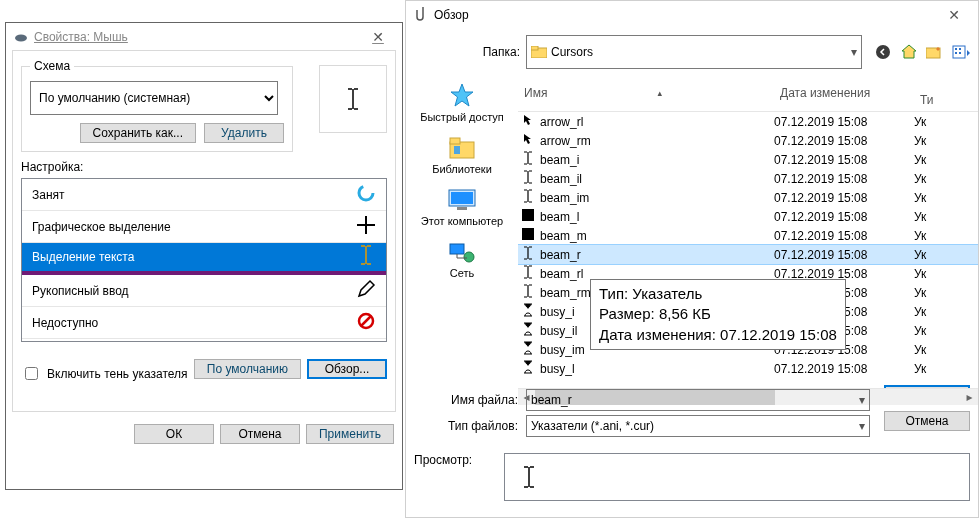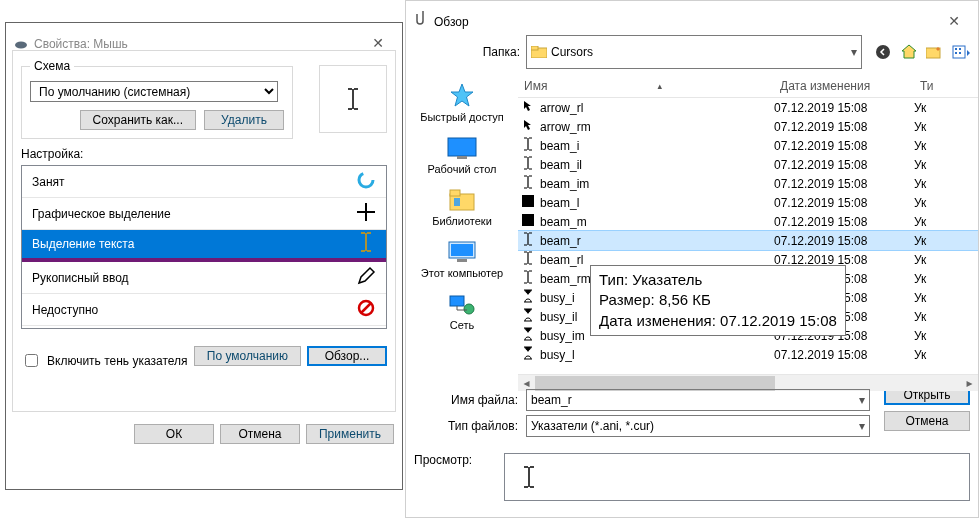--- a/index.html
+++ b/index.html
@@ -19,24 +19,24 @@
   border: 1px solid #646464;
 }
 
 .props {
   left: 5px; top: 22px;
   width: 398px; height: 468px;
 }
 .titlebar {
   height: 28px;
   display: flex;
-  align-items: flex-end;
+  align-items: center;
   padding: 0 4px 0 8px;
 }
-.props .titlebar { color: #888; }
+.props .titlebar { color: #888; text-decoration: underline; }
 .titlebar .t-icon { width: 14px; margin-right: 6px; }
 .titlebar .title { flex: 1; }
 .closebtn {
   width: 40px; text-align: center;
   font-size: 14px; color: #555;
 }
 
 .tabs {
   display: flex; flex-wrap: wrap;
   padding: 0 6px;
@@ -62,21 +62,21 @@
 fieldset {
   border: 1px solid #d9d9d9;
   margin: 0 0 8px 0;
   padding: 8px;
 }
 legend { font-size: 12px; padding: 0 4px; }
 select, input[type=text] {
   font: inherit;
   border: 1px solid #7a7a7a;
   background: #fff;
-  height: 21px;
+  height: 34px;
   padding: 0 18px 0 4px;
 }
 .btn {
   border: 1px solid #adadad;
   background: #e1e1e1;
   padding: 2px 12px;
   font: inherit;
   min-width: 80px;
   text-align: center;
 }
@@ -141,21 +141,21 @@
   position: relative;
 }
 .fl-header {
   display: flex;
   border-bottom: 1px solid #e6e6e6;
   color: #555;
 }
 .fl-col { padding: 4px 6px; display: flex; align-items: center; gap: 4px; }
 .fl-col.name { width: 256px; }
 .fl-col.date { width: 140px; }
-.fl-col.type { flex: 1; }
+.fl-col.type { flex: 1; margin-top: 14px; }
 .fl-rows { overflow: hidden; height: 276px; position: relative; }
 .fr {
   display: flex; height: 19px; align-items: center;
 }
 .fr .c-ic { width: 20px; text-align: center; }
 .fr .c-name { width: 236px; padding-left: 2px; }
 .fr .c-date { width: 140px; }
 .fr .c-type { flex: 1; }
 .fr.sel { background: #cde8ff; outline: 1px solid #99d1ff; }
 .tooltip {
@@ -331,29 +331,20 @@
       <div class="place">
         <div class="pi">
             <svg width="28" height="28">
               <path d="M14 2l3 8h8l-6.5 5 2.5 9-7-5-7 5 2.5-9L3 10h8z" fill="#4fc3f7" stroke="#1e88c7"></path>
             </svg>
           </div>
         <div>Быстрый доступ</div>
       </div>
       <div class="place">
         <div class="pi">
-            <svg width="30" height="22">
-              <rect x="1" y="1" width="28" height="18" fill="#1e90ff" stroke="#0a5aa6"></rect>
-              <rect x="10" y="19" width="10" height="3" fill="#888"></rect>
-            </svg>
-          </div>
-        <div>Рабочий стол</div>
-      </div>
-      <div class="place">
-        <div class="pi">
             <svg width="28" height="24">
               <rect x="2" y="6" width="24" height="16" fill="#ffd868" stroke="#caa63a"></rect>
               <rect x="2" y="2" width="10" height="6" fill="#ffd868" stroke="#caa63a"></rect>
               <rect x="6" y="10" width="6" height="8" fill="#4fa6e0"></rect>
             </svg>
           </div>
         <div>Библиотеки</div>
       </div>
       <div class="place">
         <div class="pi">

